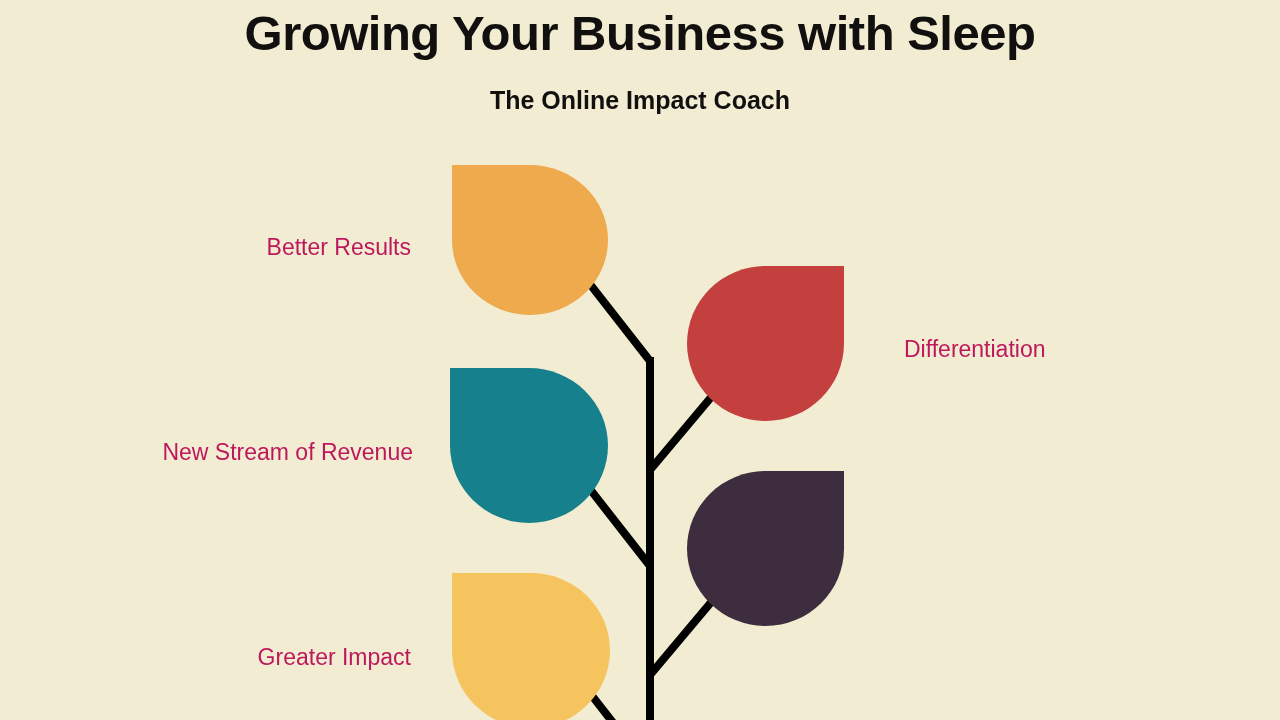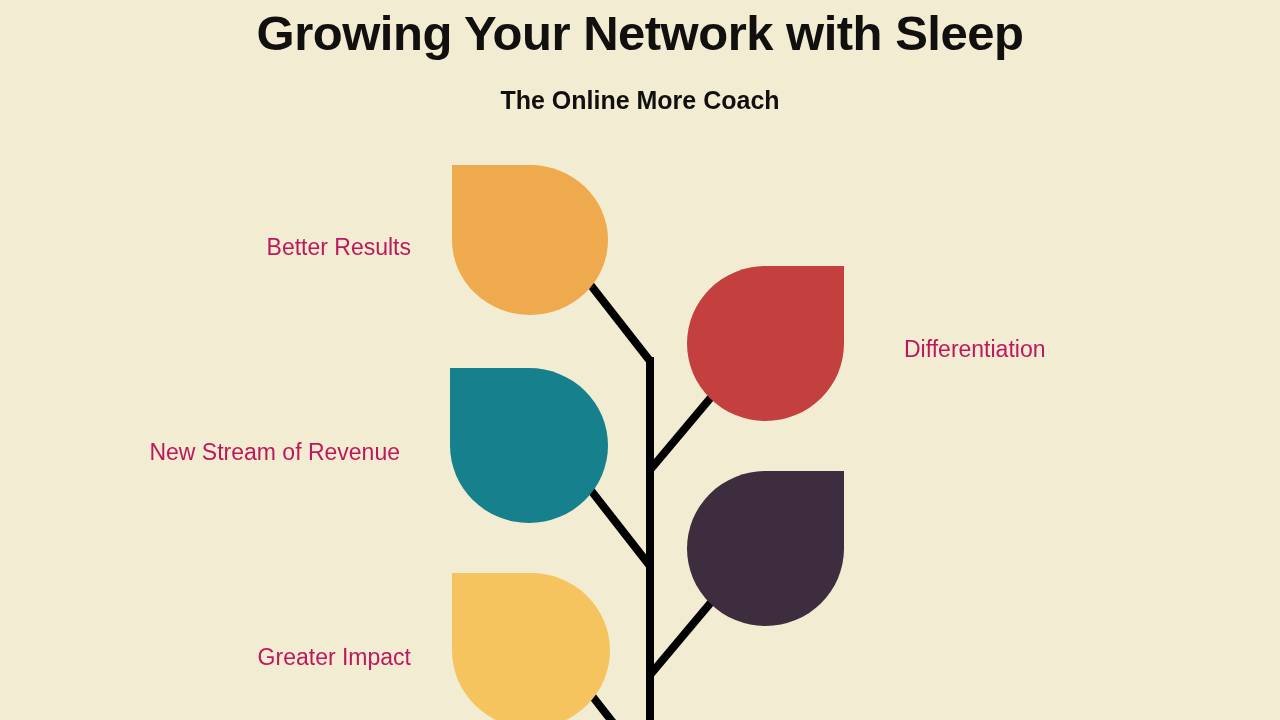--- a/index.html
+++ b/index.html
@@ -80,39 +80,39 @@
     font-weight: normal;
   }
   .label-left  { text-align: right; }
   .label-right { text-align: left; }
 </style>
 </head>
 <body>
 
 <div id="canvas">
 
-  <div id="title">Growing Your Network with Sleep</div>
+  <div id="title">Growing Your Business with Sleep</div>
 
-  <div id="subtitle">The Online More Coach</div>
+  <div id="subtitle">The Online Impact Coach</div>
 
   <div class="branch" style="left:650px; top:357px; width:101px; transform:rotate(-128deg);"></div>
   <div class="branch" style="left:650px; top:466px; width:96px; transform:rotate(-50deg);"></div>
   <div class="branch" style="left:650px; top:562px; width:101px; transform:rotate(-128deg);"></div>
   <div class="branch" style="left:650px; top:671px; width:96px; transform:rotate(-50deg);"></div>
   <div class="branch" style="left:650px; top:766px; width:101px; transform:rotate(-128deg);"></div>
 
   <div id="trunk"></div>
 
   <div class="leaf leaf-left" style="left:452px; top:165px; width:156px; height:150px; background:#eeaa4d;"></div>
   <div class="label label-left" style="left:91px; top:232px; width:320px;">Better Results</div>
 
   <div class="leaf leaf-right" style="left:687px; top:266px; width:157px; height:155px; background:#c4403e;"></div>
   <div class="label label-right" style="left:904px; top:334px; width:360px;">Differentiation</div>
 
   <div class="leaf leaf-left" style="left:450px; top:368px; width:158px; height:155px; background:#16818d;"></div>
-  <div class="label label-left" style="left:50px; top:437px; width:350px;">New Stream of Revenue</div>
+  <div class="label label-left" style="left:63px; top:437px; width:350px;">New Stream of Revenue</div>
 
   <div class="leaf leaf-right" style="left:687px; top:471px; width:157px; height:155px; background:#3d2d3e;"></div>
 
   <div class="leaf leaf-left" style="left:452px; top:573px; width:158px; height:155px; background:#f5c45f;"></div>
   <div class="label label-left" style="left:161px; top:642px; width:250px;">Greater Impact</div>
 
 </div>
 
 </body></html>

